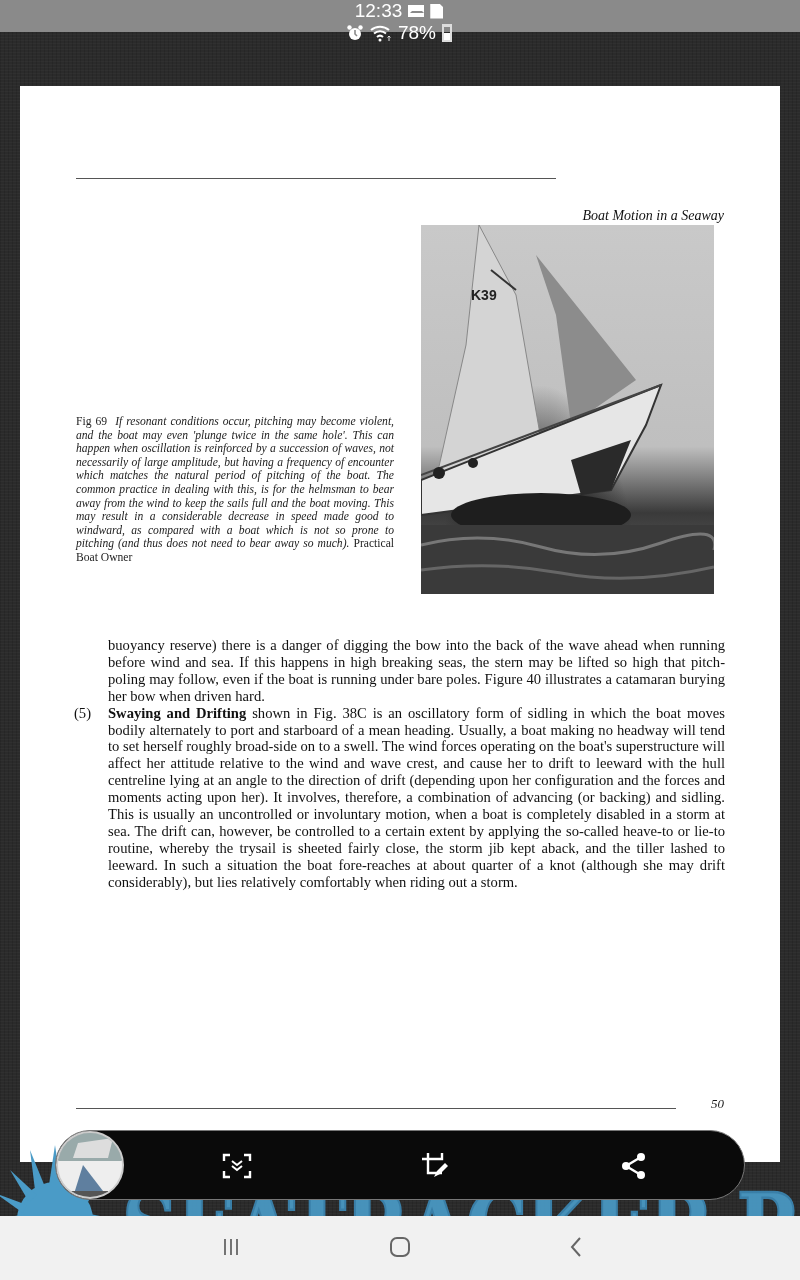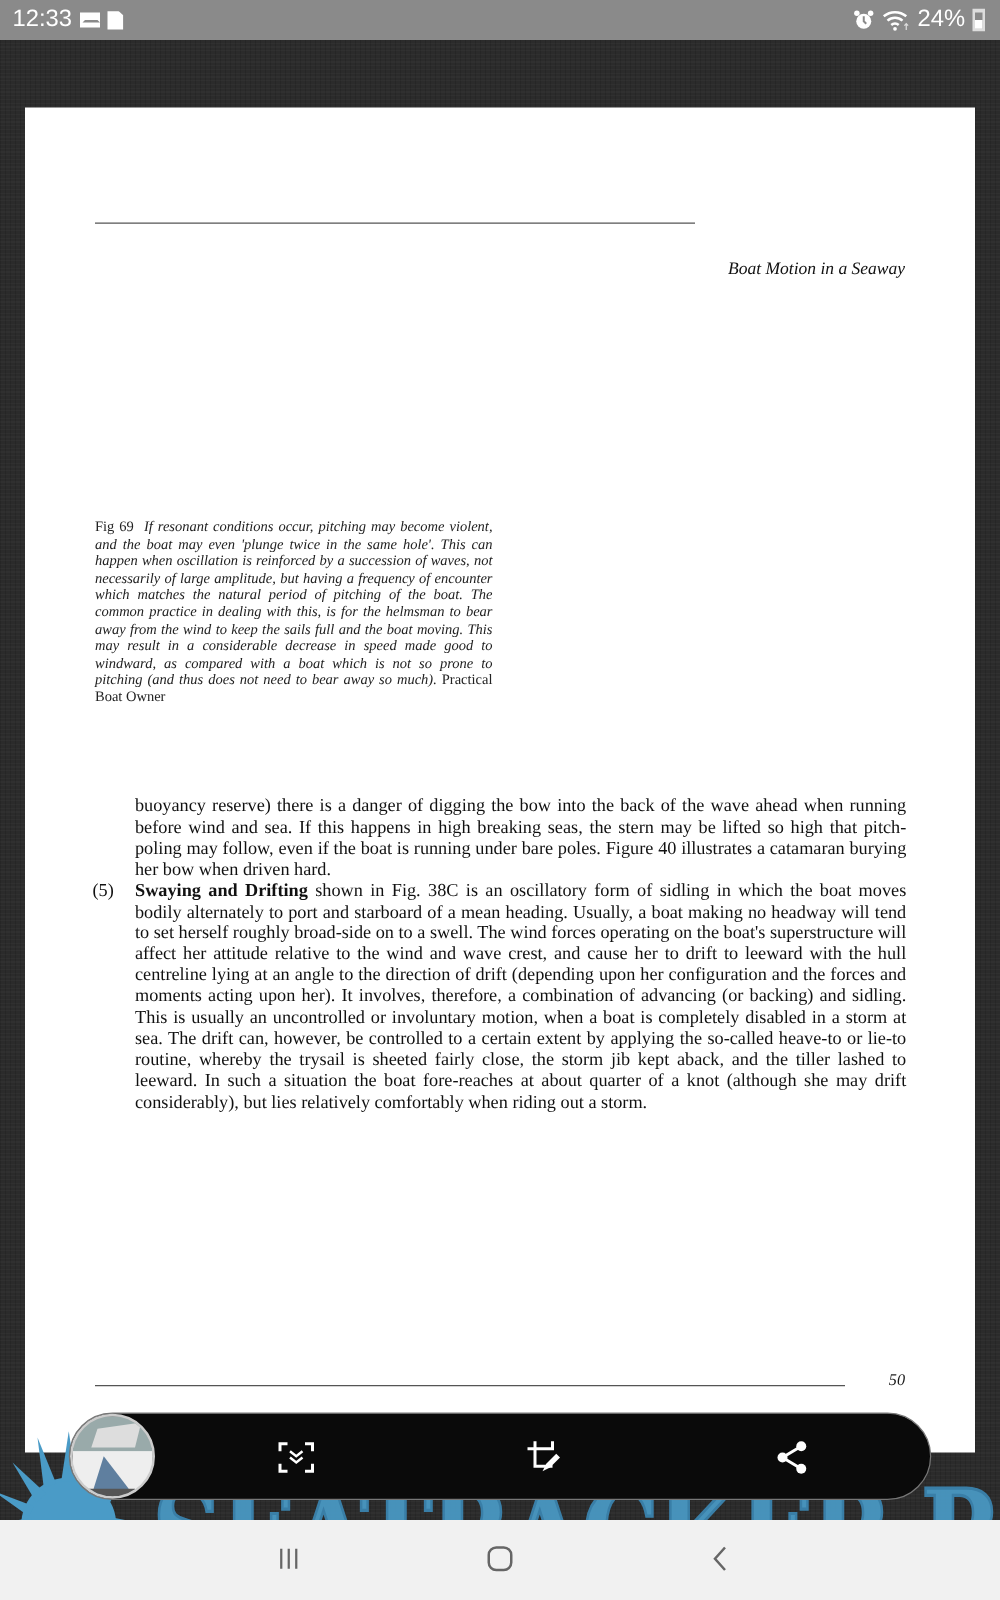--- a/index.html
+++ b/index.html
@@ -12,20 +12,21 @@
       repeating-linear-gradient(90deg, rgba(0,0,0,0.12) 0 1px, transparent 1px 4px);
     font-family: "Liberation Sans", sans-serif;
   }
   
   .status-bar {
     position: absolute; left: 0; top: 0; width: 800px; height: 32px;
     background: #8a8a8a; color: #fff;
     display: flex; align-items: center; justify-content: space-between;
     padding: 0 12px 0 10px;
     font-size: 19px;
+    flex-direction: column;
   }
   .status-left, .status-right { display: flex; align-items: center; gap: 6px; }
   .sb-icon { display: inline-block; }
   .mail-icon { width: 16px; height: 12px; background: #fff; position: relative; }
   .mail-icon::after { content: ""; position: absolute; left: 2px; top: 0; width: 10px; height: 6px;
     border-bottom: 2px solid #8a8a8a; border-left: 2px solid transparent; border-right: 2px solid transparent; transform: skewY(0); }
   .file-icon { width: 13px; height: 15px; background: #fff; clip-path: polygon(0 0, 70% 0, 100% 25%, 100% 100%, 0 100%); }
   .battery-icon { width: 10px; height: 18px; border: 2px solid #ddd; position: relative; border-top-width: 3px; }
   .battery-icon::after { content: ""; position: absolute; left: 0; right: 0; bottom: 0; height: 55%; background: #fff; }
 
@@ -116,29 +117,51 @@
       <circle cx="3.5" cy="3.5" r="2.2" fill="#fff"></circle>
         <circle cx="14.5" cy="3.5" r="2.2" fill="#fff"></circle>
     </svg>
     <svg width="22" height="18" viewBox="0 0 22 18">
       <path d="M1 6a14 14 0 0 1 18 0" stroke="#fff" stroke-width="2" fill="none"></path>
       <path d="M4 9.5a9 9 0 0 1 12 0" stroke="#fff" stroke-width="2" fill="none"></path>
       <path d="M7 13a4.5 4.5 0 0 1 6 0" stroke="#fff" stroke-width="2" fill="none"></path>
       <circle cx="10" cy="16" r="1.5" fill="#fff"></circle>
       <path d="M19 17v-5m-1.5 1.5L19 12l1.5 1.5" stroke="#ddd" stroke-width="1" fill="none"></path>
     </svg>
-    <span>24%</span>
+    <span>78%</span>
     <span class="sb-icon battery-icon"></span>
   </div>
 </div>
 
 <div class="page">
   <div class="rule" style="left:56px; top:92px; width:480px;"></div>
   <div class="running-head">Boat Motion in a Seaway</div>
 
+  <div class="photo">
+    <svg width="293" height="369" viewBox="0 0 293 369">
+
+      <polygon points="58,0 95,70 120,215 15,255 45,120" fill="#d4d4d4" stroke="#888" stroke-width="1"></polygon>
+
+      <polygon points="115,30 215,155 150,200 135,90" fill="#8c8c8c"></polygon>
+      <text x="50" y="75" font-family="Liberation Sans, sans-serif" font-size="14" font-weight="bold" fill="#222">K39</text>
+      <line x1="70" y1="45" x2="95" y2="65" stroke="#333" stroke-width="2"></line>
+
+      <polygon points="0,255 240,160 225,200 190,265 0,290" fill="#e6e6e6" stroke="#333" stroke-width="2"></polygon>
+      <polygon points="150,235 210,215 190,265 160,270" fill="#2a2a2a"></polygon>
+      <line x1="0" y1="250" x2="240" y2="160" stroke="#444" stroke-width="2"></line>
+
+      <circle cx="18" cy="248" r="6" fill="#222"></circle>
+      <circle cx="52" cy="238" r="5" fill="#222"></circle>
+
+      <ellipse cx="120" cy="290" rx="90" ry="22" fill="#1e1e1e"></ellipse>
+      <rect x="0" y="300" width="293" height="69" fill="#3a3a3a"></rect>
+      <path d="M0 320 Q60 305 120 322 T240 318 T293 325" stroke="#777" stroke-width="3" fill="none"></path>
+      <path d="M0 345 Q70 335 140 348 T293 342" stroke="#666" stroke-width="3" fill="none"></path>
+    </svg>
+  </div>
 
   <div class="caption">
     <span class="fig-num">Fig 69</span>&nbsp;
     <span>If resonant conditions occur, pitching may become violent, and the boat may even 'plunge twice in the same hole'. This can happen when oscillation is reinforced by a succession of waves, not necessarily of large amplitude, but having a frequency of encounter which matches the natural period of pitching of the boat. The common practice in dealing with this, is for the helmsman to bear away from the wind to keep the sails full and the boat moving. This may result in a considerable decrease in speed made good to windward, as compared with a boat which is not so prone to pitching (and thus does not need to bear away so much).</span>
     <span class="credit">Practical Boat Owner</span>
   </div>
 
   <div class="body-text">
     <p>buoyancy reserve) there is a danger of digging the bow into the back of the wave ahead when running before wind and sea. If this happens in high breaking seas, the stern may be lifted so high that pitch-poling may follow, even if the boat is running under bare poles. Figure 40 illustrates a catamaran burying her bow when driven hard.</p>
     <p class="item-para">

